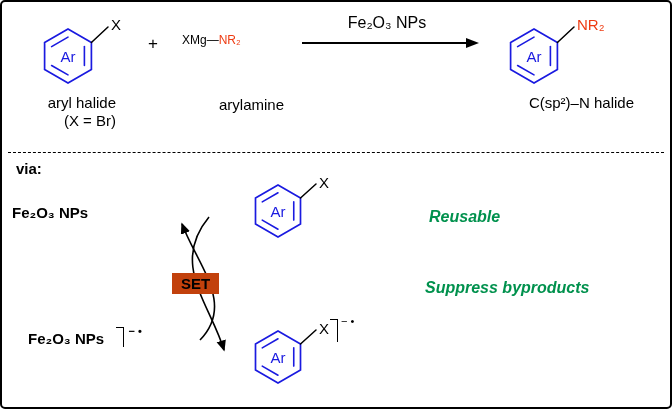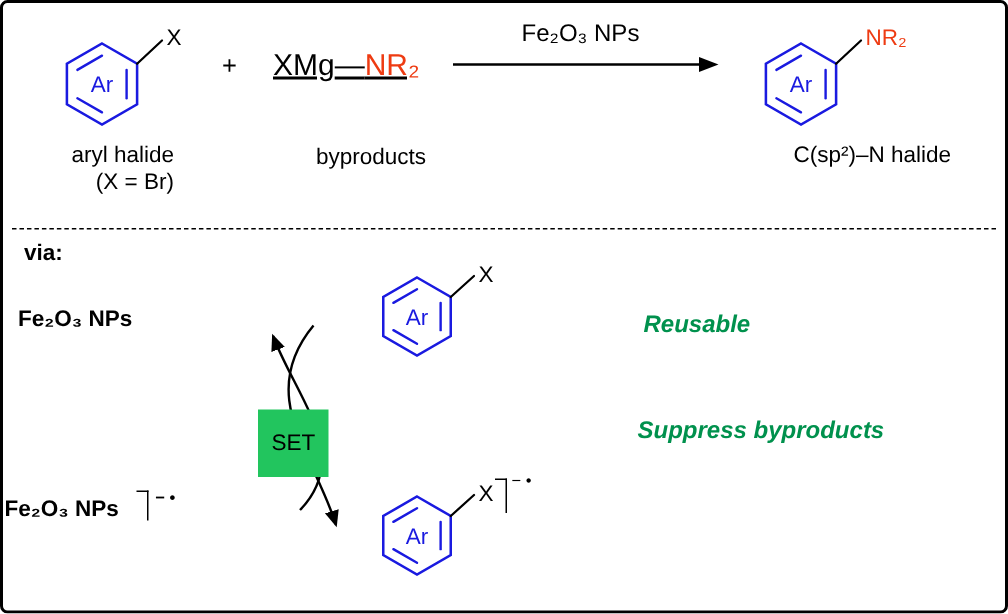--- a/index.html
+++ b/index.html
@@ -10,26 +10,26 @@
   }
   .abs{position:absolute;}
   svg text{font-family:"Liberation Sans",sans-serif;}
   .ring{fill:none;stroke:#1a1ae0;stroke-width:1.7;}
   .dbond{stroke:#1a1ae0;stroke-width:1.6;stroke-linecap:round;}
   .bond{stroke:#000;stroke-width:1.5;stroke-linecap:round;}
   .atom{font-size:15px;fill:#000;}
   .ar{fill:#1a1ae0;font-size:15px;}
   .redfill{fill:#ee3b12;}
   .caption{font-size:15px;text-align:right;line-height:18px;color:#000;}
-  .formula{font-size:20px;white-space:nowrap;text-decoration:underline;}
+  .formula{font-size:12px;white-space:nowrap;}
   .red{color:#ee3b12;}
   .green{color:#00914d;font-weight:bold;font-style:italic;font-size:16px;text-align:left;white-space:nowrap;}
   .plus{font-size:17px;}
   .arrow-label{font-size:16px;text-align:center;}
-  .set-box{background:#22c55e;font-weight:normal;font-size:15px;padding:14px 9px;z-index:2;}
+  .set-box{background:#c2410c;font-weight:bold;font-size:15px;padding:2px 9px;z-index:2;}
   .bracket{display:inline-block;width:7px;height:19px;border-top:1.6px solid #000;border-right:1.6px solid #000;}
   .charge{font-size:11px;position:relative;top:-9px;white-space:nowrap;}
   .charge-abs{font-size:11px;white-space:nowrap;}
   .divider{border-top:1.6px dashed #000;height:0;}
   .small-text{font-size:15px;white-space:nowrap;font-weight:bold;}
 </style>
 </head>
 <body>
 
 <div id="frame">
@@ -48,21 +48,21 @@
       <div>aryl halide</div>
       <div>(X = Br)</div>
     </div>
   </div>
 
   <div class="abs plus" style="left:146px;top:32px;">+</div>
 
   <div class="abs formula" style="left:180px;top:31px;">
     <span>XMg</span><span>—</span><span class="red">NR₂</span>
   </div>
-  <div class="abs caption" style="left:172px;top:94px;width:110px;">byproducts</div>
+  <div class="abs caption" style="left:172px;top:94px;width:110px;">arylamine</div>
 
   <div class="abs arrow-label" style="left:300px;top:12px;width:170px;">Fe₂O₃ NPs</div>
   <svg class="abs" style="left:300px;top:34px;" width="178" height="14">
     <line x1="0" y1="7" x2="165" y2="7" stroke="#000" stroke-width="1.8"></line>
     <polygon points="164,2 177,7 164,12" fill="#000"></polygon>
   </svg>
 
   <div class="abs" style="left:482px;top:2px;width:150px;">
     <svg width="150" height="86">
       <polygon class="ring" points="50,25 73.4,38.5 73.4,65.5 50,79 26.6,65.5 26.6,38.5"></polygon>
@@ -99,21 +99,21 @@
       <marker id="ah" markerWidth="9" markerHeight="8" refX="6" refY="3" orient="auto">
         <path d="M0,0 L7,3 L0,6 Z" fill="#000"></path>
       </marker>
     </defs>
     <path d="M 60 136 C 95 100, 58 62, 42 20" fill="none" stroke="#000" stroke-width="1.6" marker-end="url(#ah)"></path>
     <path d="M 69 13 C 30 60, 70 100, 84 146" fill="none" stroke="#000" stroke-width="1.6" marker-end="url(#ah)"></path>
   </svg>
 
   <div class="abs set-box" style="left:170px;top:271px;">SET</div>
 
-  <div class="abs small-text" style="left:1px;top:325px;">
+  <div class="abs small-text" style="left:26px;top:325px;">
     <span>Fe₂O₃ NPs</span>
     <span class="bracket" style="margin-left:8px;vertical-align:-3px;"></span>
     <span class="charge">− •</span>
   </div>
 
   <div class="abs" style="left:228px;top:311px;width:150px;">
     <svg width="112" height="80">
       <polygon class="ring" points="48,18 70.5,31 70.5,57 48,70 25.5,57 25.5,31"></polygon>
       <line class="dbond" x1="63.75" y1="34.9" x2="63.75" y2="53.1"></line>
       <line class="dbond" x1="48" y1="62.2" x2="32.25" y2="53.1"></line>

